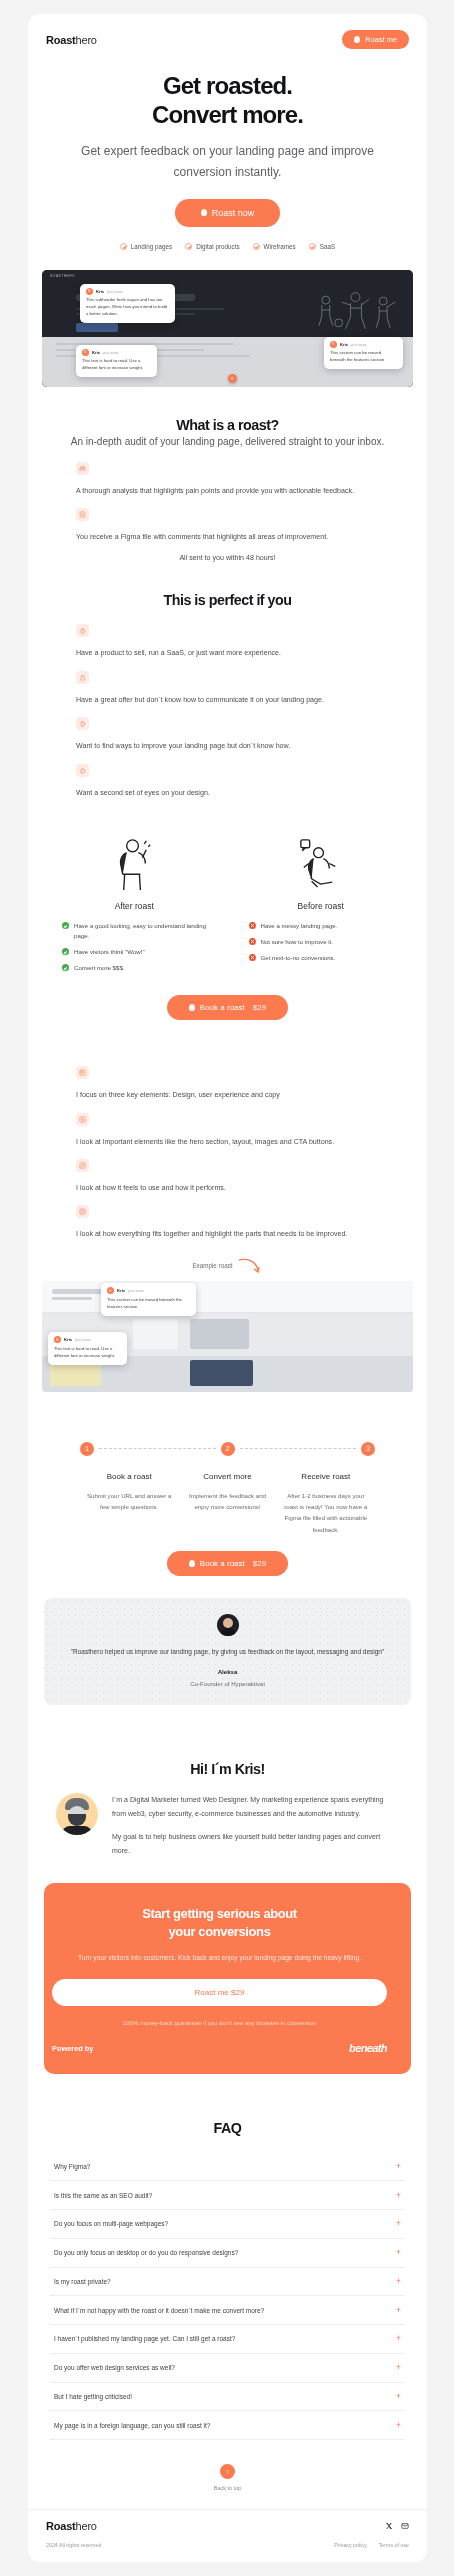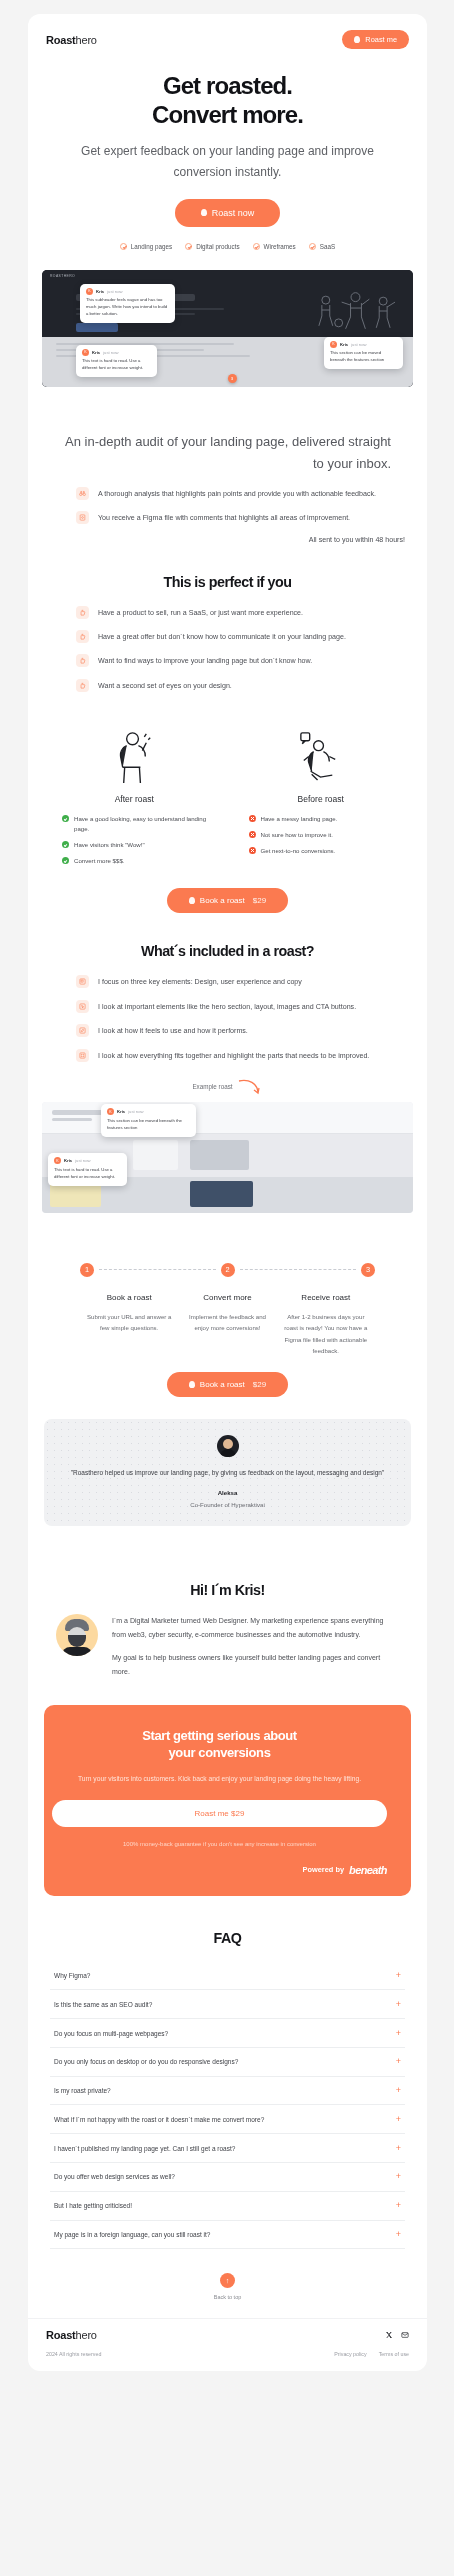--- a/index.html
+++ b/index.html
@@ -53,27 +53,27 @@
   .note-hd { display:flex; align-items:center; gap:3px; margin-bottom:2.5px; }
   .note-av { width:7px; height:7px; border-radius:50%; background:#fb7a50; color:#fff; font-size:3.6px; display:flex; align-items:center; justify-content:center; flex:none; }
   .note-nm { font-size:4.2px; font-weight:700; color:#1d1f24; }
   .note-tm { font-size:4.2px; color:#a6a9b0; }
   .note-bd { font-size:4.3px; line-height:1.62; color:#3c3e44; }
   .pin { position:absolute; width:9px; height:9px; border-radius:50%; background:#fb7a50; color:#fff; font-size:4.4px; display:flex; align-items:center; justify-content:center; box-shadow:0 1px 3px rgba(0,0,0,.25); }
 
   
   .sec { padding: 30px 22px 0 22px; }
   h2 { font-size: 14.3px; font-weight: 700; letter-spacing: -0.5px; color: #15161a; text-align: center; }
-  .lead { margin-top: 14px; font-size: 13px; line-height: 1.7; color: #56585e; text-align: right; padding: 0 14px; }
+  .lead { margin-top: 0; font-size: 10px; line-height: 1.7; color: #56585e; text-align: center; padding: 0 14px; }
   .flist { margin: 12px 0 0 0; padding: 0 26px; }
-  .fitem { display: flex; gap: 9px; align-items: flex-start; margin-bottom: 11px; }
+  .fitem { display: flex; gap: 9px; align-items: flex-start; margin-bottom: 11px; flex-direction: column; }
   .ficon { width: 13px; height: 13px; border-radius: 4px; background: #fdece5; flex: none; display:flex; align-items:center; justify-content:center; }
   .ficon svg { width: 7px; height: 7px; }
   .ftext { font-size: 7.1px; line-height: 1.75; color: #4b4d53; padding-top: 1px; }
-  .closer { margin-top: 2px; font-size: 7.1px; color: #4b4d53; text-align: right; }
+  .closer { margin-top: 2px; font-size: 7.1px; color: #4b4d53; text-align: center; }
 
   
   .ba { display: flex; gap: 10px; padding: 22px 18px 0 18px; }
   .bacol { flex: 1; text-align: center; }
   .ill { height: 59px; display: flex; align-items: flex-end; justify-content: center; }
   .ba-title { font-size: 8.5px; color: #2b2d32; margin-top: 10px; font-weight: 400; }
   .ba-list { margin-top: 10px; text-align: left; padding-left: 16px; }
   .ba-li { display: flex; gap: 5px; align-items: flex-start; margin-bottom: 6px; }
   .dot { width: 7px; height: 7px; border-radius: 50%; flex: none; margin-top: 1px; position: relative; }
   .dot.bad { background: #f2512f; }
@@ -124,26 +124,26 @@
   .bio-row { display: flex; gap: 14px; align-items: flex-start; margin-top: 16px; padding: 0 6px; }
   .bio-av { width: 42px; height: 42px; border-radius: 50%; background: #fcd9a0; flex: none; position: relative; overflow: hidden; }
   .bio-av .hat { position:absolute; left:9px; top:5px; width:24px; height:12px; border-radius:11px 11px 3px 3px; background:#6b6f76; }
   .bio-av .face { position:absolute; left:12px; top:13px; width:18px; height:18px; border-radius:50%; background:#d9d9d9; }
   .bio-av .beard { position:absolute; left:12px; top:21px; width:18px; height:12px; border-radius:0 0 9px 9px; background:#3a3c42; }
   .bio-av .body { position:absolute; left:6px; bottom:0; width:30px; height:9px; border-radius:8px 8px 0 0; background:#1d1f24; }
   .bio-tx p { font-size: 7px; line-height: 1.95; color: #4b4d53; }
   .bio-tx p + p { margin-top: 10px; }
 
   
-  .cta { margin: 26px 16px 0 16px; background: #fb7a50; border-radius: 10px; padding: 22px 24px 20px 8px; text-align: center; }
+  .cta { margin: 26px 16px 12px 16px; background: #fb7a50; border-radius: 10px; padding: 22px 24px 20px 8px; text-align: center; }
   .cta h3 { font-size: 13px; line-height: 1.35; font-weight: 700; color: #fff; letter-spacing: -0.4px; }
   .cta-sub { margin-top: 11px; font-size: 6.7px; line-height: 1.8; color: #ffe5da; }
   .cta-btn { display: block; width: 100%; background: #fff; color: #fb7a50; border: none; border-radius: 987px; padding: 9px 0; font-size: 8px; margin-top: 15px; cursor: pointer; font-family: "Liberation Sans", sans-serif; }
   .cta-guar { margin-top: 12px; font-size: 6px; line-height: 1.8; color: #ffd5c6; }
-  .powered { margin-top: 14px; display:flex; align-items:center; justify-content:flex-end; gap: 5px; }
+  .powered { margin-top: 14px; display:flex; align-items:center; justify-content:space-between; gap: 5px; }
   .powered .p-t { font-size: 7.4px; font-weight: 700; color: #fff; }
   .powered .p-s { font-size: 11px; font-weight: 700; color: #fff; letter-spacing: -0.6px; font-style: italic; }
 
   
   .faq { padding: 34px 22px 0 22px; }
   .faq h2 { margin-bottom: 16px; }
   .faq-row { display: flex; align-items: center; justify-content: space-between; gap: 8px; padding: 9.4px 4px; border-bottom: 1px solid #eceef0; cursor: pointer; }
   .faq-q { font-size: 6.5px; color: #3c3e44; }
   .faq-plus { color: #fb7a50; font-size: 9px; line-height: 1; flex: none; }
 
@@ -249,20 +249,21 @@
         <span class="note-av">K</span>
         <span class="note-nm">Kris</span>
         <span class="note-tm">just now</span>
       </div>
       <div class="note-bd">This section can be moved beneath the features section</div>
     </div>
     <div class="pin" style="left:50%; bottom:4px;">3</div>
   </div>
 
   <div class="sec">
+    <h2>What is a roast?</h2>
     <div class="lead">An in-depth audit of your landing page, delivered straight to your inbox.</div>
     <div class="flist">
       <div class="fitem">
         <span class="ficon">
               <svg viewBox="0 0 24 24" fill="none" stroke="#fb7a50" stroke-width="2">
                 <circle cx="6" cy="15" r="4"></circle>
                 <circle cx="18" cy="15" r="4"></circle>
                 <path d="M10 14h4M6 11V5h3v6M18 11V5h-3v6"></path>
               </svg>
             </span>
@@ -377,21 +378,20 @@
   </div>
   <div class="center">
     <button class="btn btn-book">
       <i class="fire"></i>
       <span>Book a roast</span>
       <span class="price">$29</span>
     </button>
   </div>
 
   <div class="sec">
-    <h2>What´s included in a roast?</h2>
     <div class="flist" style="margin-top:16px">
       <div class="fitem">
         <span class="ficon">
               <svg viewBox="0 0 24 24" fill="none" stroke="#fb7a50" stroke-width="2">
                 <rect x="3" y="3" width="18" height="18" rx="3"></rect>
                 <rect x="7" y="7" width="7" height="7"></rect>
               </svg>
             </span>
         <span class="ftext">I focus on three key elements: Design, user experience and copy</span>
       </div>

